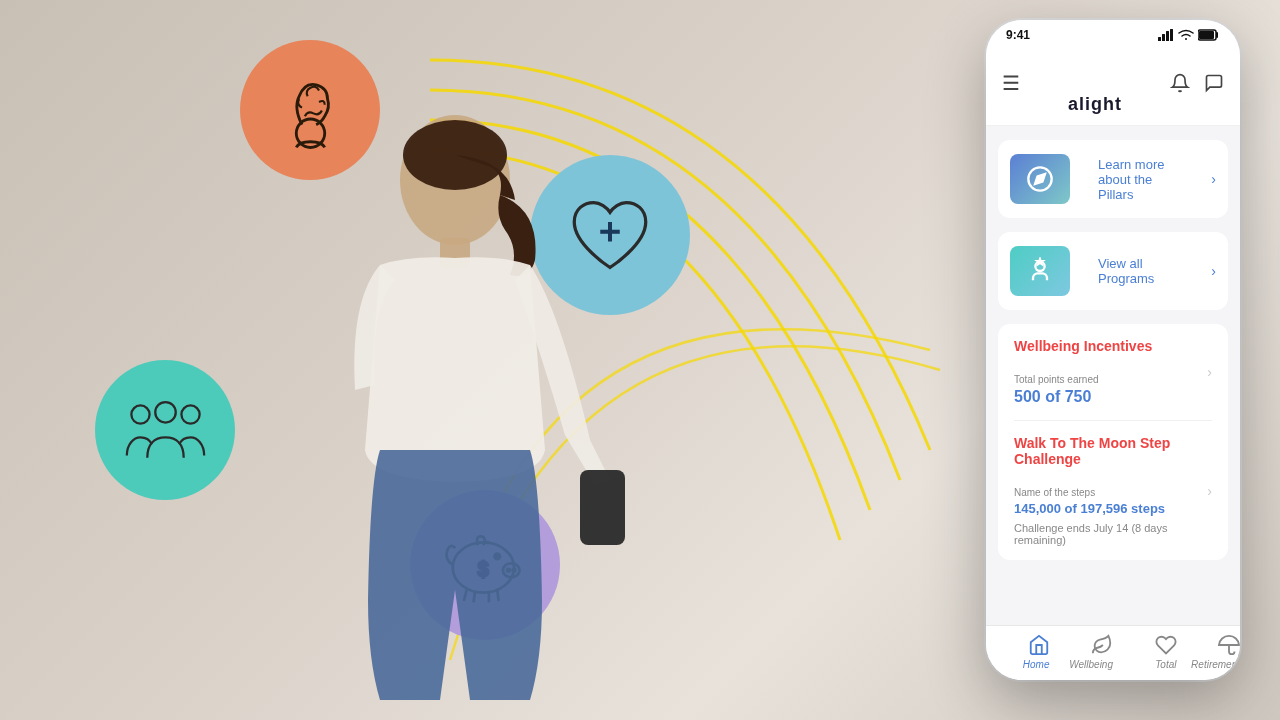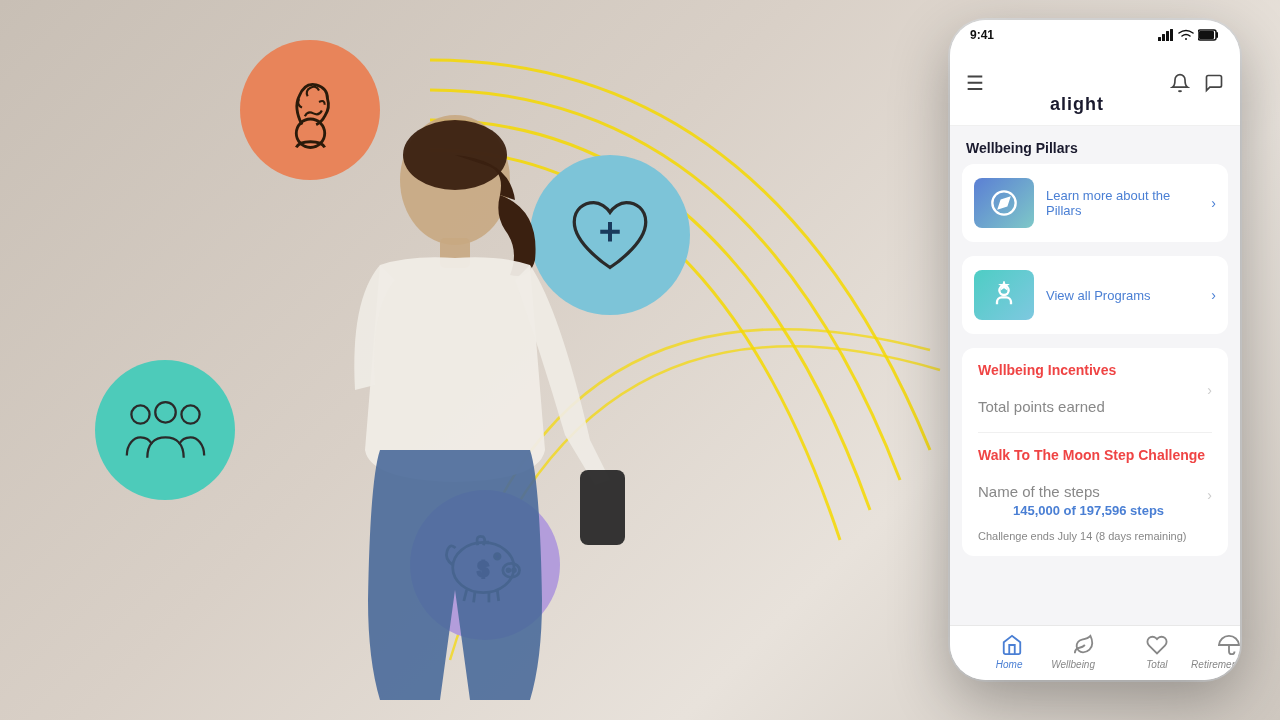--- a/index.html
+++ b/index.html
@@ -59,21 +59,21 @@
       background: #b39ddb;
       left: 410px;
       top: 490px;
     }
 
     
     .phone-mockup {
       position: absolute;
       right: 40px;
       top: 20px;
-      width: 290px;
+      width: 254px;
       height: 660px;
       background: #f5f5f7;
       border-radius: 36px;
       box-shadow: 0 20px 60px rgba(0,0,0,0.3), 0 0 0 2px #e0e0e0;
       overflow: hidden;
       display: flex;
       flex-direction: column;
     }
 
     .phone-status-bar {
@@ -136,21 +136,21 @@
       background: white;
       border-radius: 12px;
       margin: 0 12px 14px;
       overflow: hidden;
     }
 
     .card-row {
       display: flex;
       align-items: center;
       padding: 14px 12px;
-      gap: 12px;
+      gap: 28px;
     }
 
     .card-image {
       width: 60px;
       height: 50px;
       border-radius: 8px;
       overflow: hidden;
       flex-shrink: 0;
     }
 
@@ -199,43 +199,42 @@
     }
 
     .account-title {
       font-size: 14px;
       font-weight: 600;
       color: #ef4444;
       margin-bottom: 3px;
     }
 
     .account-subtitle {
-      font-size: 15px;
+      font-size: 10px;
       color: #888;
       margin-bottom: 3px;
       margin-top: 20px;
     }
 
     .account-value {
       font-size: 16px;
       font-weight: 700;
       color: #4a7fd4;
     }
 
     .account-value-small {
       font-size: 13px;
       font-weight: 700;
       color: #4a7fd4;
-      margin-left: 35px;
     }
 
     .account-value-desc {
       font-size: 11px;
       color: #888;
-      margin-top: 12px;
+      margin-top: 6px;
     }
 
     .divider-line {
       height: 1px;
       background: #f0f0f0;
       margin: 0 16px;
     }
 
     
     .phone-nav {
@@ -423,21 +422,20 @@
         <path d="M13.73 21a2 2 0 0 1-3.46 0"></path>
       </svg>
       <svg width="20" height="20" viewBox="0 0 24 24" fill="none" stroke="#444" stroke-width="2" cursor="pointer">
         <path d="M21 15a2 2 0 0 1-2 2H7l-4 4V5a2 2 0 0 1 2-2h14a2 2 0 0 1 2 2z"></path>
       </svg>
     </div>
   </div>
 
   <div class="phone-content">
 
-    <div class="section-title">Wellbeing Pillars</div>
     <div class="card">
       <div class="card-row">
         <div class="card-image card-gradient-1">
           <svg width="28" height="28" viewBox="0 0 24 24" fill="none" stroke="white" stroke-width="2">
             <circle cx="12" cy="12" r="10"></circle>
             <polygon points="16.24 7.76 14.12 14.12 7.76 16.24 9.88 9.88 16.24 7.76" fill="white"></polygon>
           </svg>
         </div>
         <span class="card-link">Learn more about the Pillars</span>
         <span class="chevron-right">›</span>
@@ -457,20 +455,21 @@
         <span class="chevron-right">›</span>
       </div>
     </div>
 
 
     <div class="account-card">
       <div class="account-row">
         <div class="account-info">
           <div class="account-title">Wellbeing Incentives</div>
           <div class="account-subtitle">Total points earned</div>
+          <div class="account-value">500 of 750</div>
         </div>
         <span class="chevron-right" style="color:#ccc;">›</span>
       </div>
       <div class="divider-line"></div>
       <div class="account-row">
         <div class="account-info">
           <div class="account-title">Walk To The Moon Step Challenge</div>
           <div class="account-subtitle">Name of the steps</div>
           <div class="account-value-small">145,000 of 197,596 steps</div>
           <div class="account-value-desc">Challenge ends July 14 (8 days remaining)</div>

